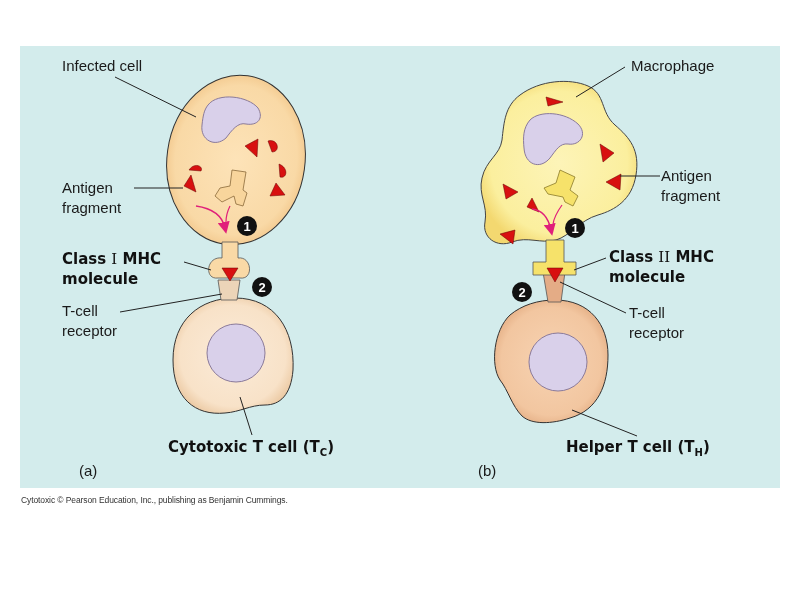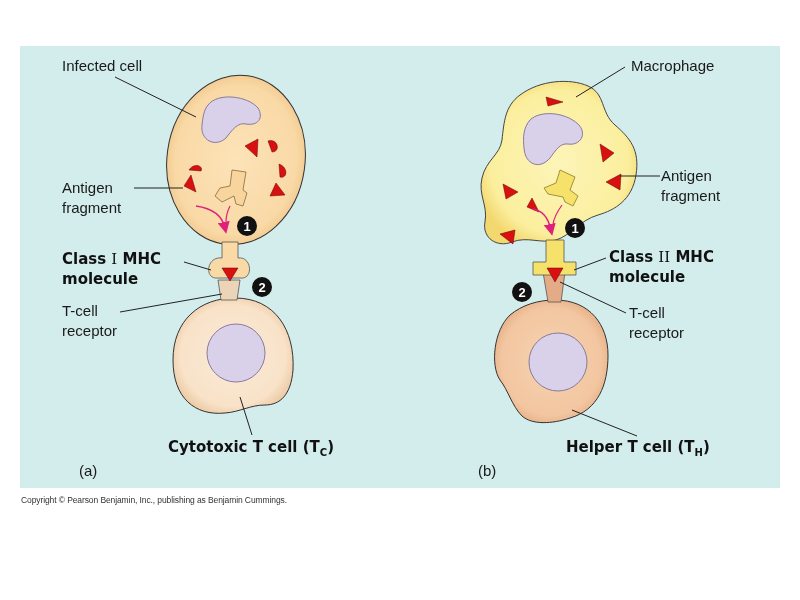--- a/index.html
+++ b/index.html
@@ -149,13 +149,13 @@
     <text class="lbl" x="661" y="201">fragment</text>
     <text class="bold" x="609" y="262"><tspan>Class </tspan><tspan font-family="DejaVu Serif, serif" font-weight="normal">II</tspan><tspan> MHC</tspan></text>
     <text class="bold" x="609" y="282">molecule</text>
     <text class="lbl" x="629" y="318">T-cell</text>
     <text class="lbl" x="629" y="338">receptor</text>
     <text class="bold" x="566" y="452"><tspan>Helper T cell (T</tspan><tspan font-size="10" dy="4">H</tspan><tspan dy="-4">)</tspan></text>
     <text class="lbl" x="478" y="476">(b)</text>
   </g>
 </svg>
 
-<div id="copyright">Copyright © Pearson Benjamin, Inc., publishing as Benjamin Cummings.</div>
+<div id="copyright">Cytotoxic © Pearson Education, Inc., publishing as Benjamin Cummings.</div>
 
 </body></html>

